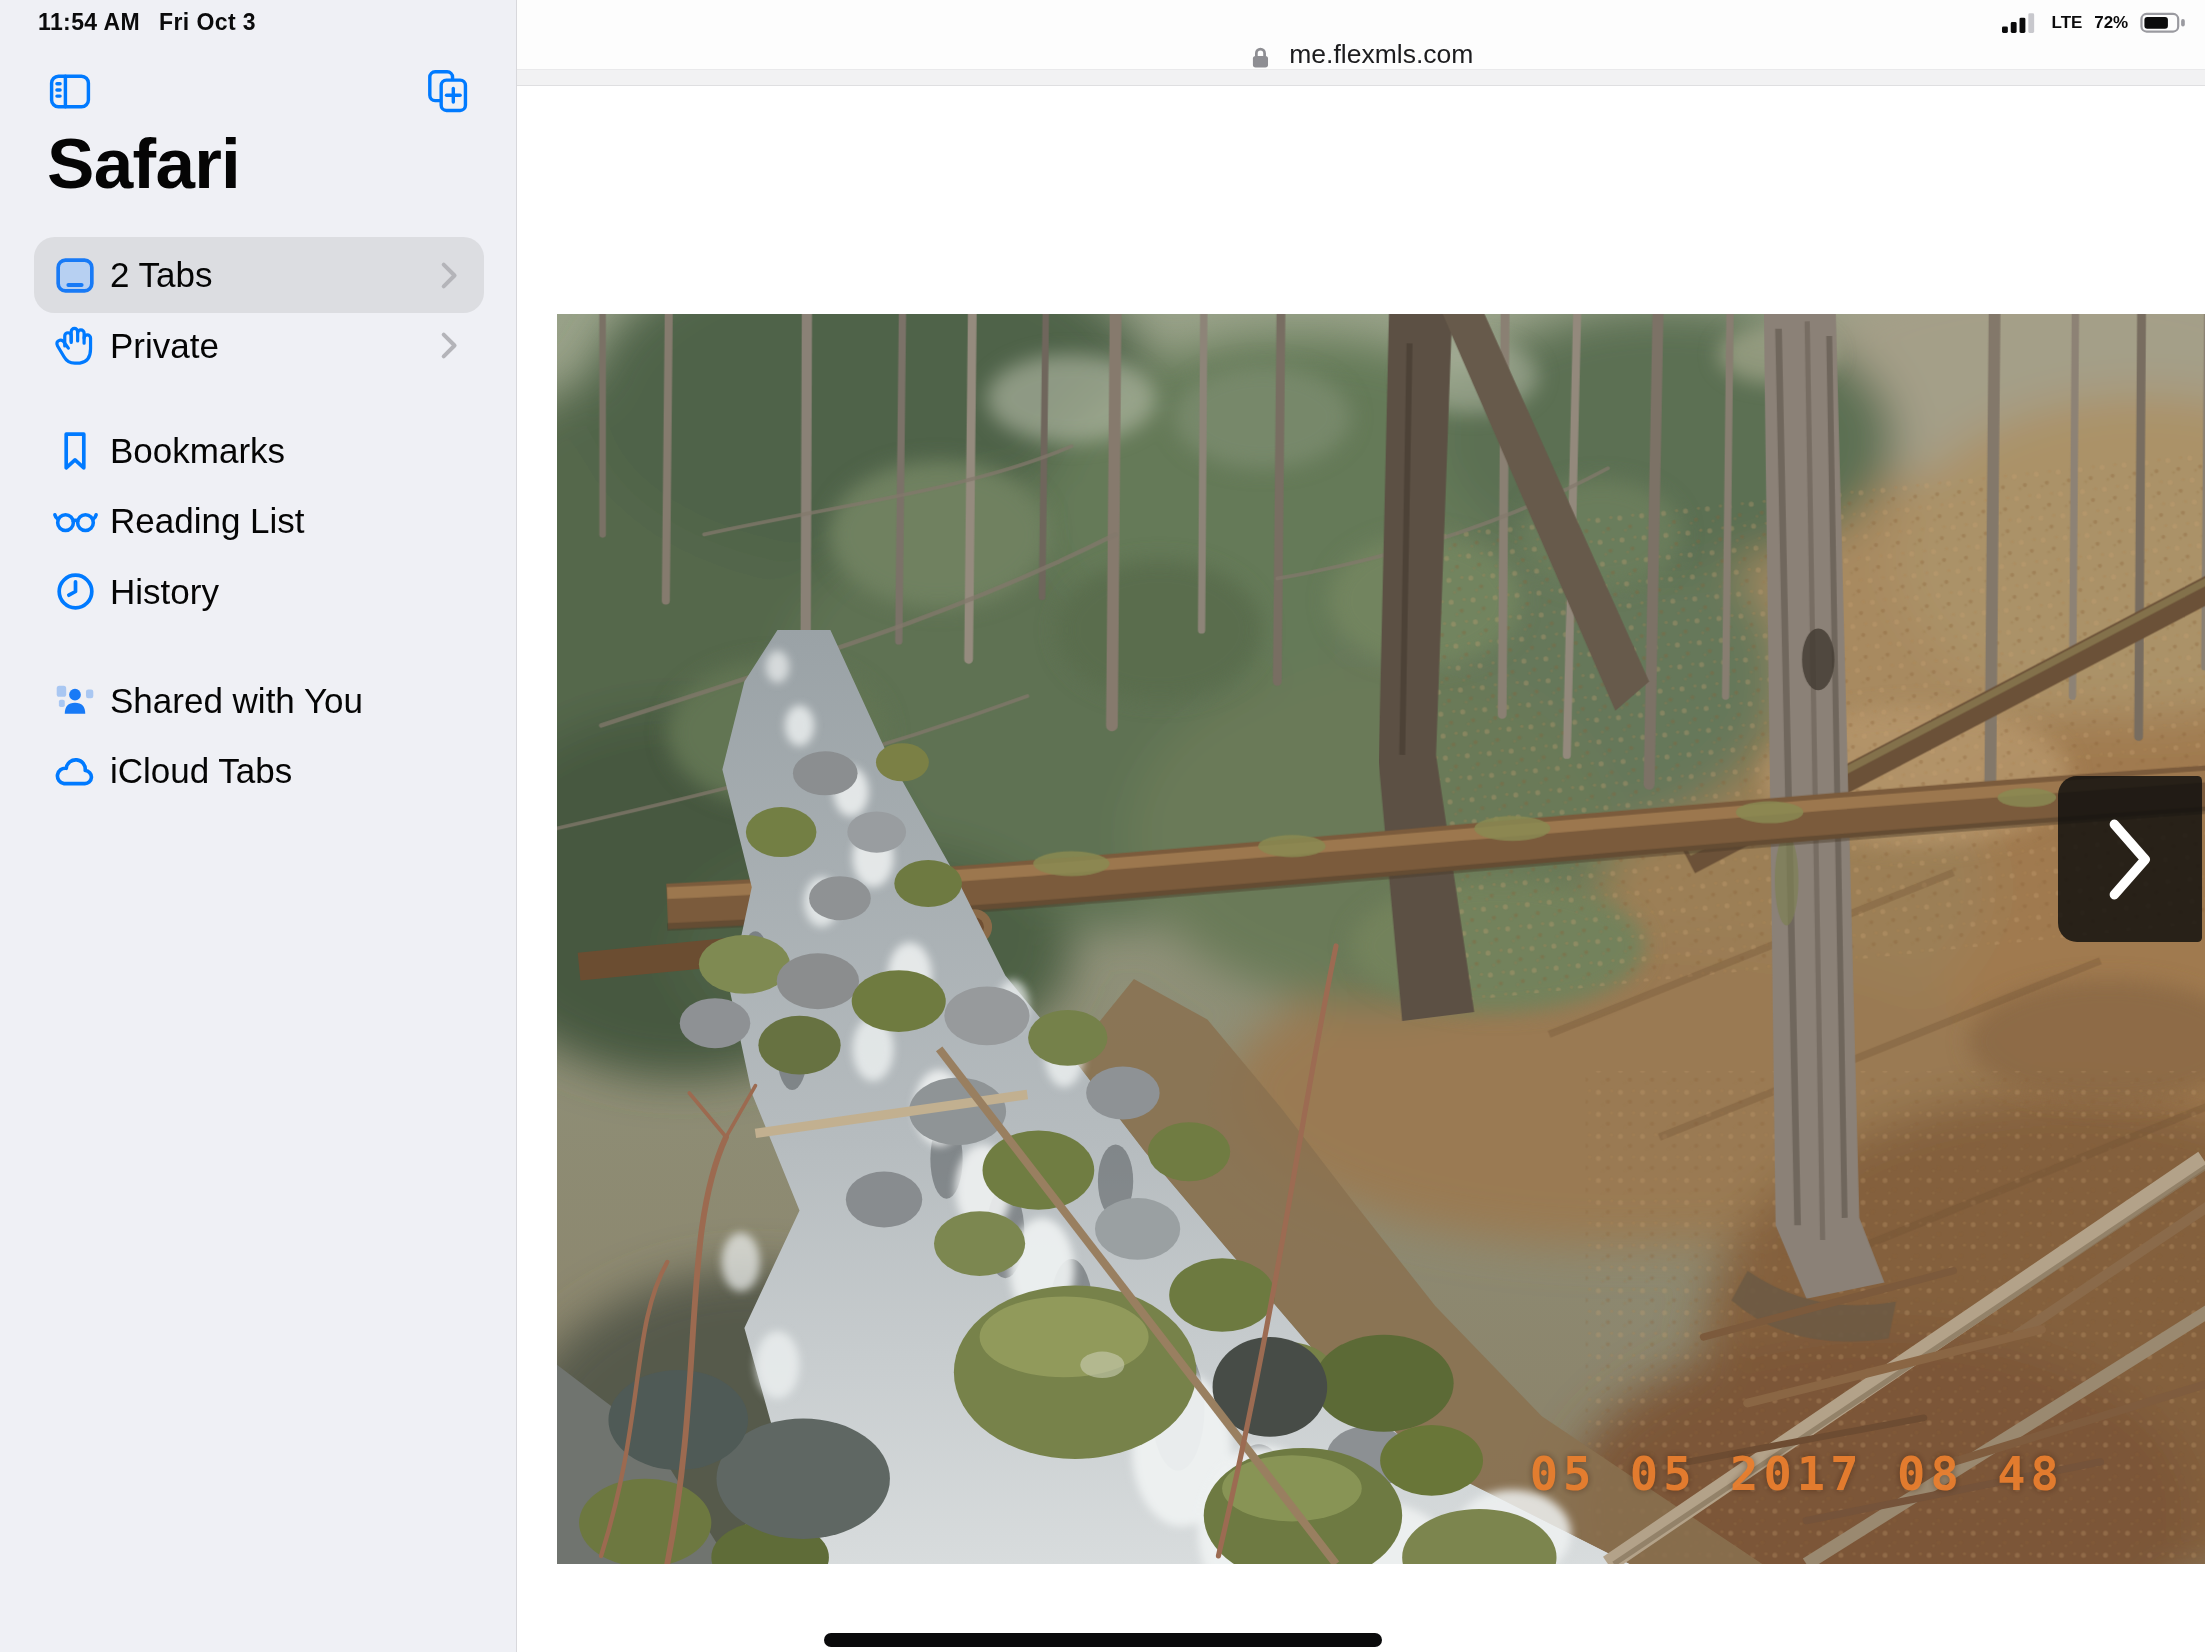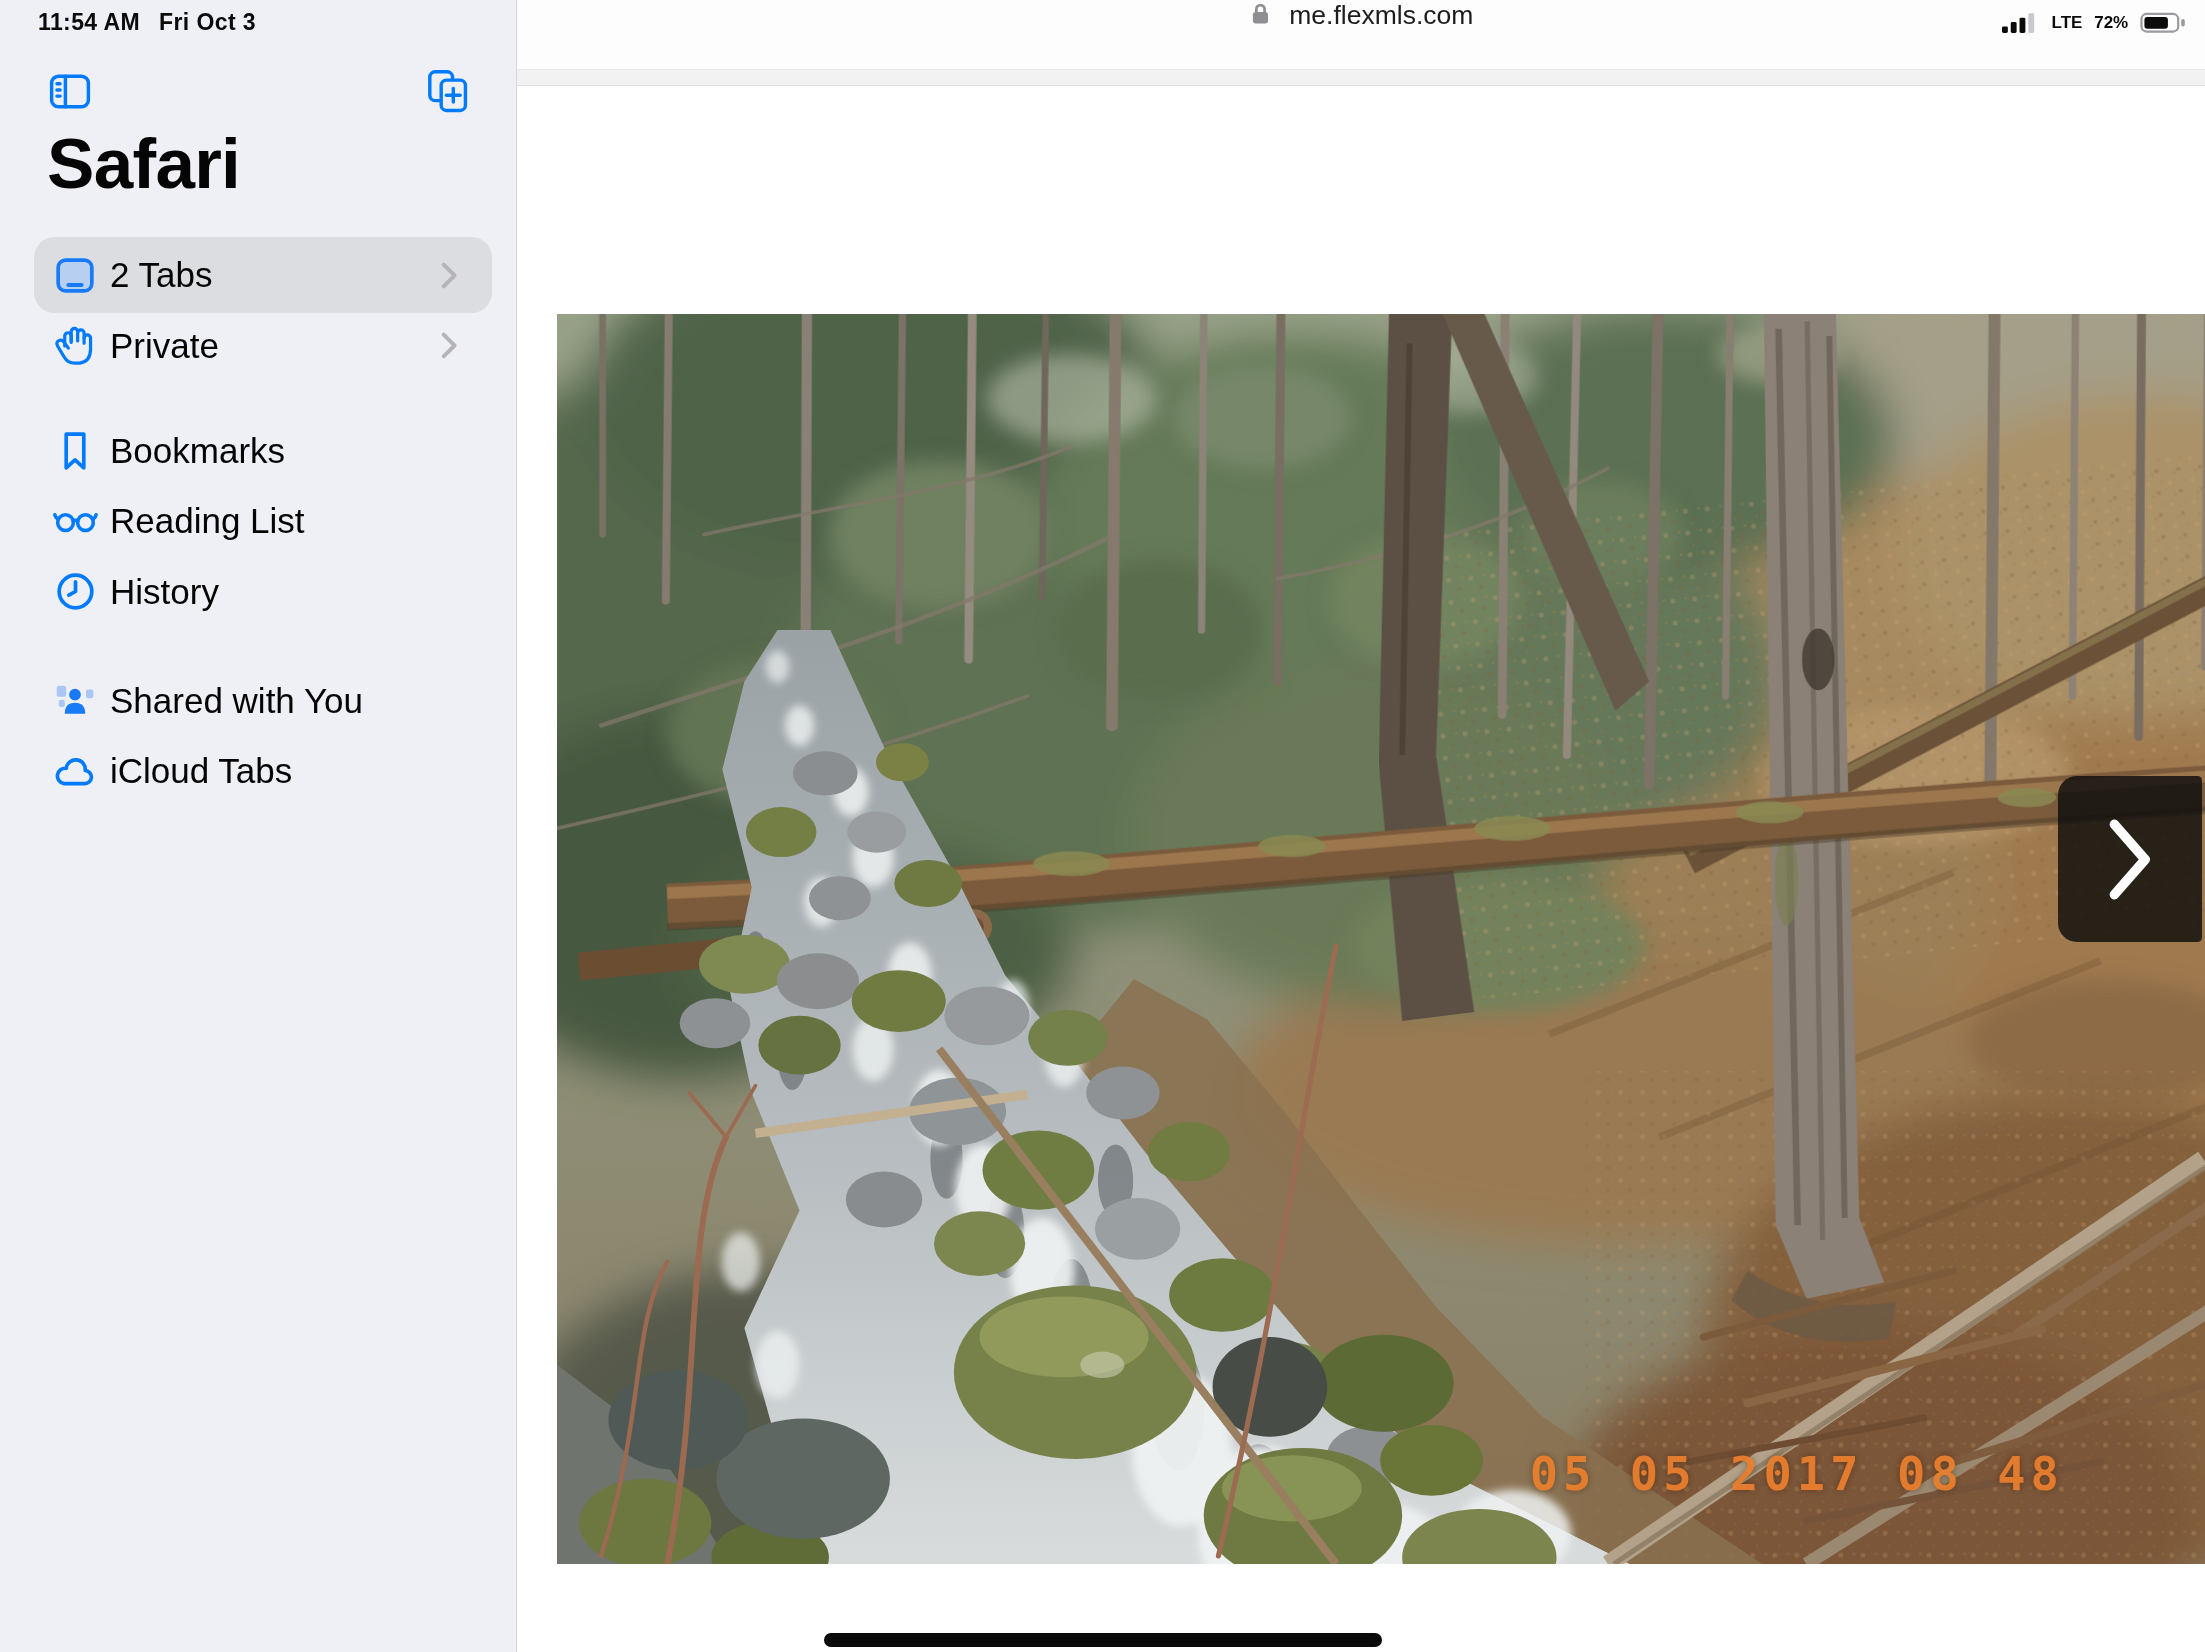--- a/index.html
+++ b/index.html
@@ -22,33 +22,33 @@
   .sb-toggle{left:47px;}
   .sb-newtab{left:426px;}
   .sb-title{
     position:absolute;left:47px;top:123px;margin:0;
     font-size:71px;font-weight:800;color:#050505;letter-spacing:-0.7px;
   }
   .row{
     position:absolute;left:34px;width:450px;height:71px;border-radius:20.6px;
     display:flex;align-items:center;cursor:pointer;
   }
-  .row.selected{background:#dcdde1;height:76px;padding-left:8px;}
+  .row.selected{background:#dcdde1;height:76px;}
   .ric{position:absolute;left:17.6px;width:47px;height:47px;display:flex;align-items:center;justify-content:center;}
   .rlabel{position:absolute;left:76px;font-size:35px;font-weight:500;color:#050505;white-space:nowrap;}
   .rchev{position:absolute;left:406px;width:19px;height:29px;}
   
   .main{position:absolute;left:517px;top:0;width:1689px;height:1652px;background:#ffffff;}
   .topbar{
     position:absolute;left:0;top:0;width:1689px;height:70px;background:#fdfdfd;
     border-bottom:1.5px solid #e9e9eb;box-sizing:border-box;
   }
   .addressbar{
     position:absolute;left:50%;top:0;transform:translateX(-50%);height:70px;
-    display:flex;align-items:flex-start;gap:19px;cursor:pointer;
+    display:flex;align-items:flex-end;gap:19px;cursor:pointer;
   }
   .addressbar .url{font-size:26.5px;color:#1c1c1e;}
   .status-right{
     position:absolute;right:19px;top:0;height:46px;display:flex;align-items:center;gap:11.8px;
     font-size:17px;color:#0b0b0c;
   }
   .status-right .carrier{font-weight:600;}
   .status-right .pct{font-weight:700;}
   .pagestrip{
     position:absolute;left:0;top:70px;width:1689px;height:16px;background:#f2f2f3;

